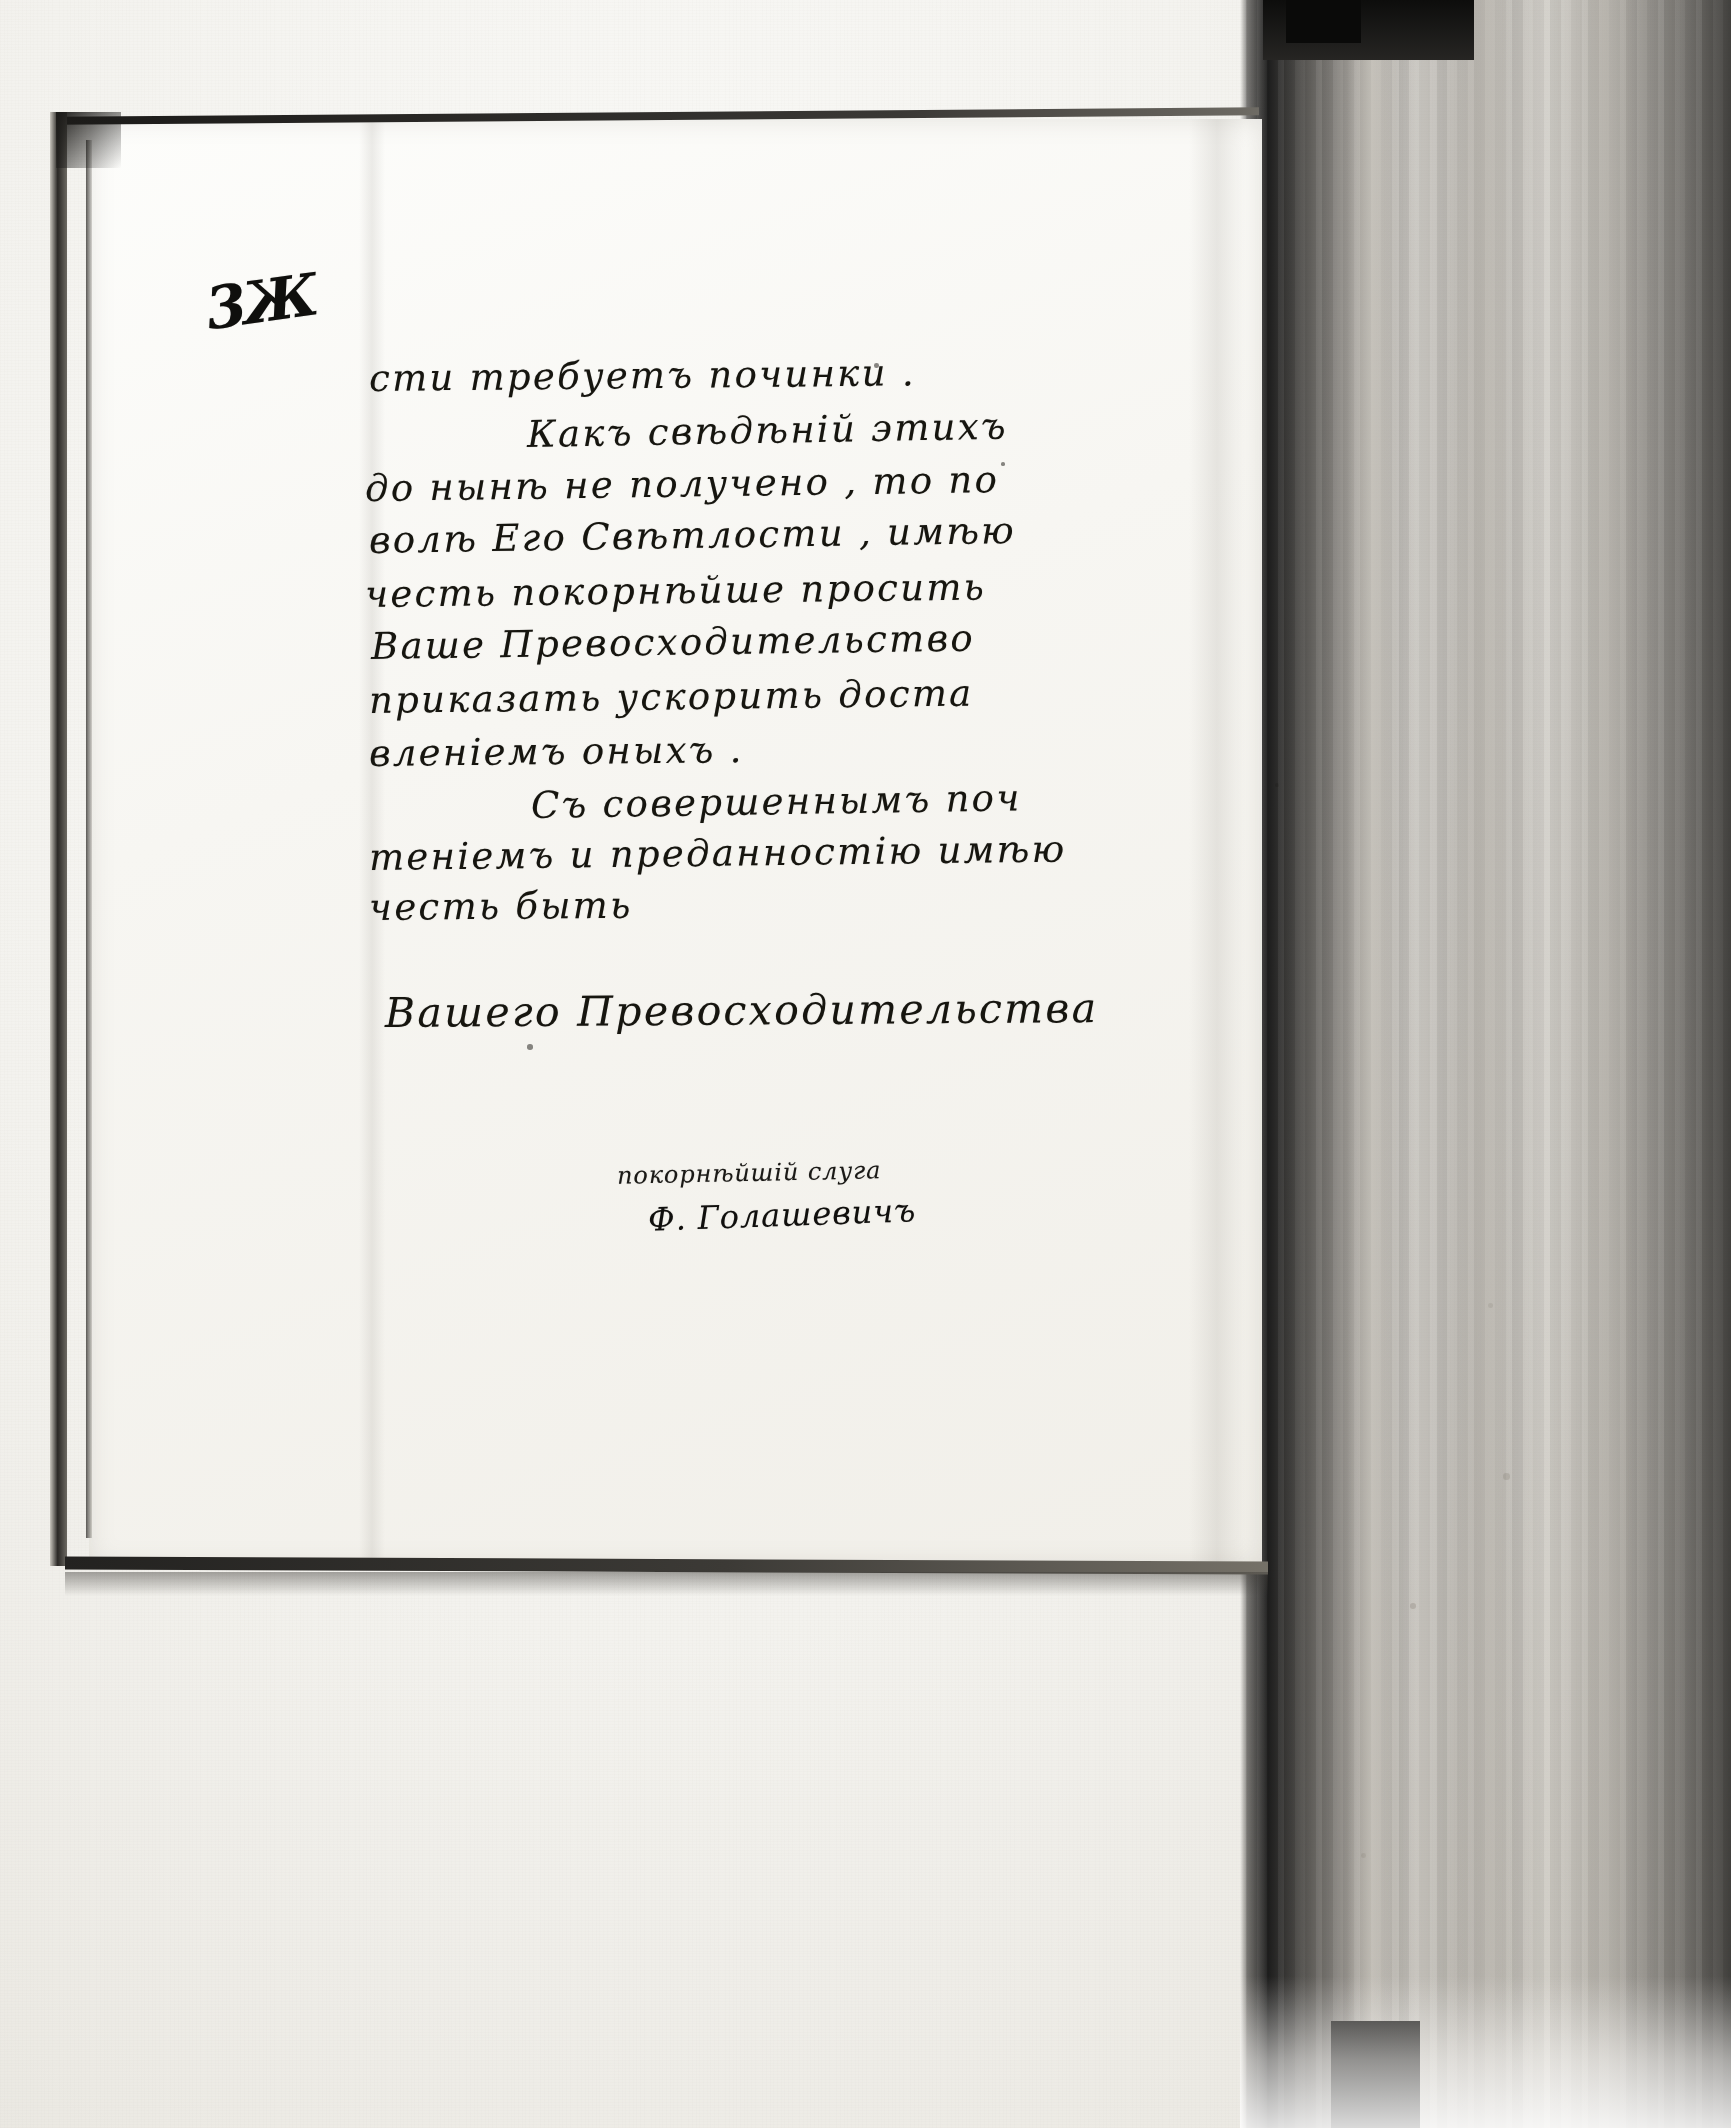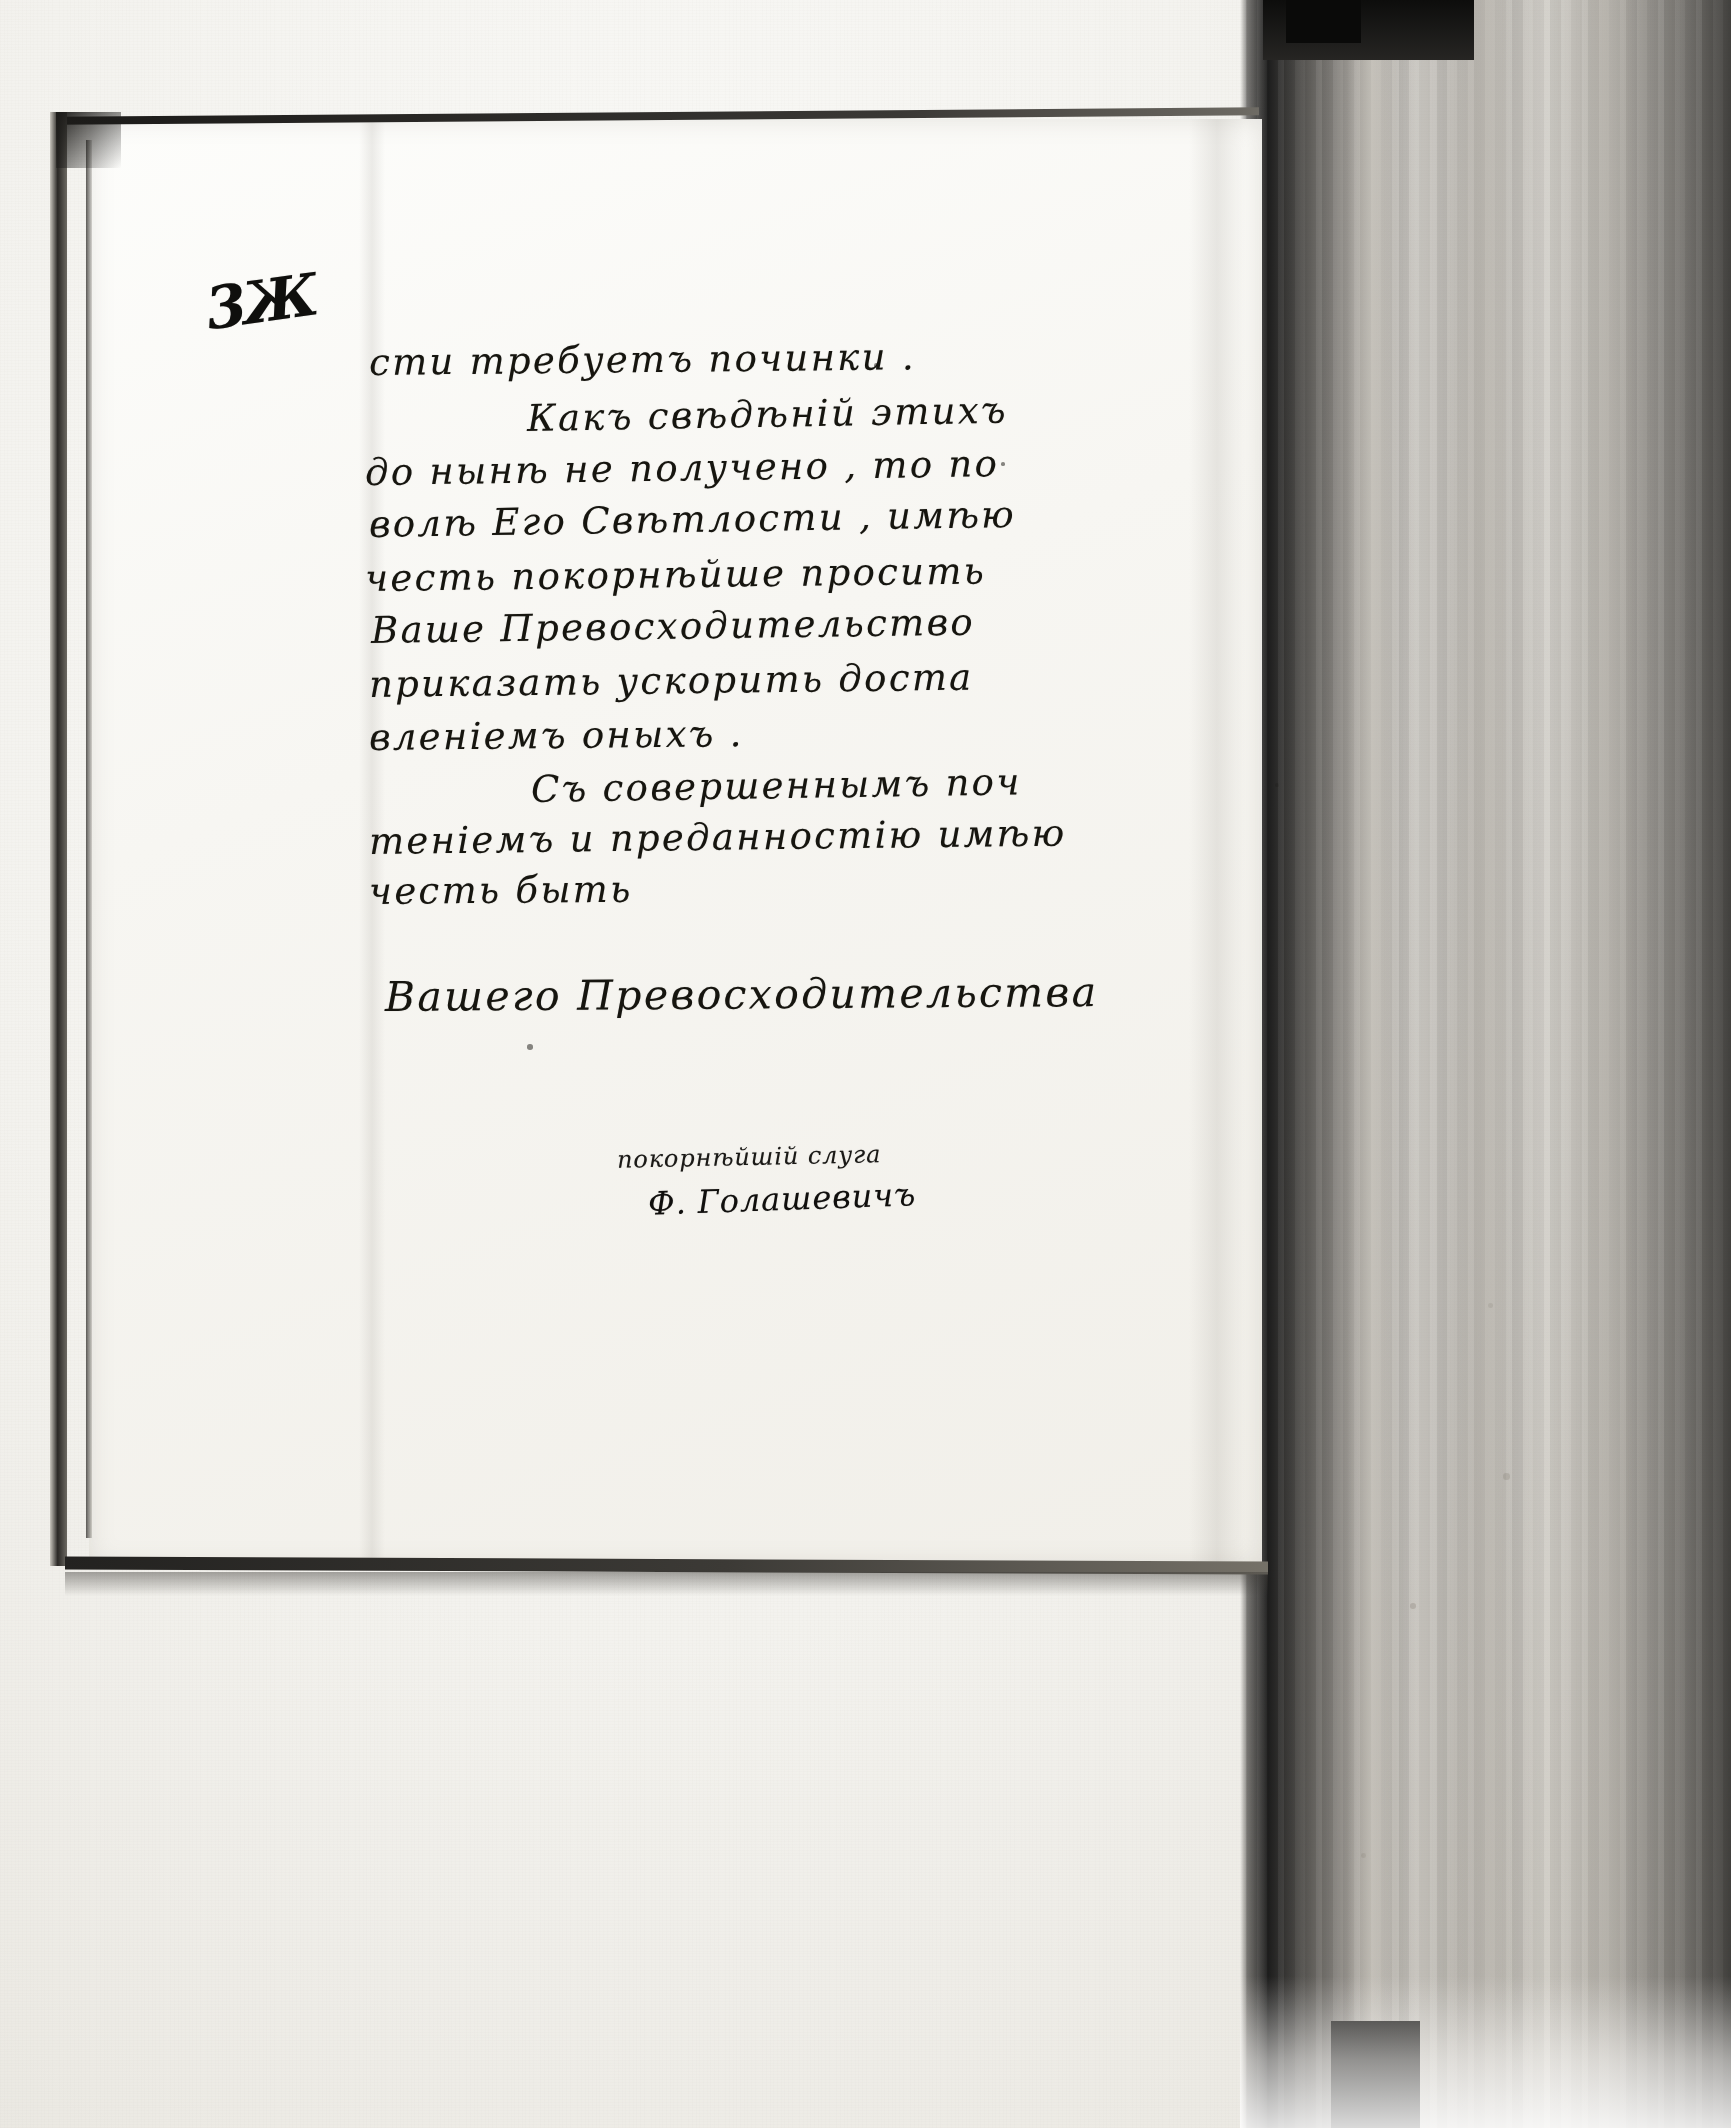--- a/index.html
+++ b/index.html
@@ -176,21 +176,21 @@
     top: 149px;
     font-size: 58px;
     font-weight: 700;
     letter-spacing: -3.7px;
     transform: rotate(-8deg);
     color: #0f0f0d;
   }
 
   #letter-body {
     position: absolute;
-    left: 0; top: 0; width: 1310px; height: 1447px;
+    left: 0; top: 16px; width: 1310px; height: 1447px;
   }
   .line {
     position: absolute;
     font-size: 37px;
     letter-spacing: 2.3px;
     color: #16150f;
     transform-origin: left center;
   }
 
   #line-1  { left: 280px;  top: 222px;  transform: rotate(-0.6deg); }

